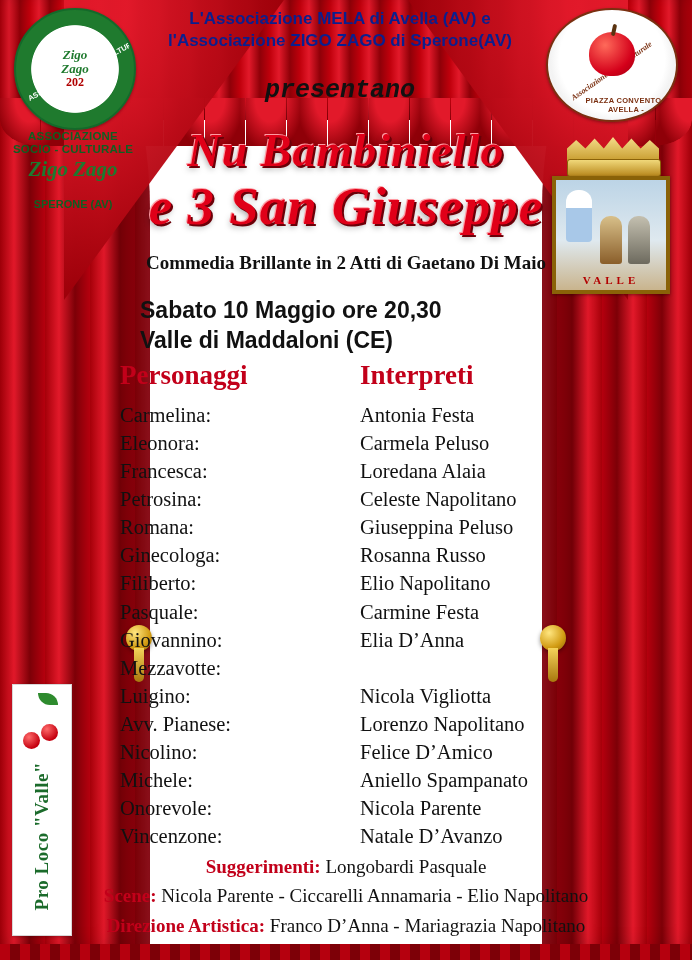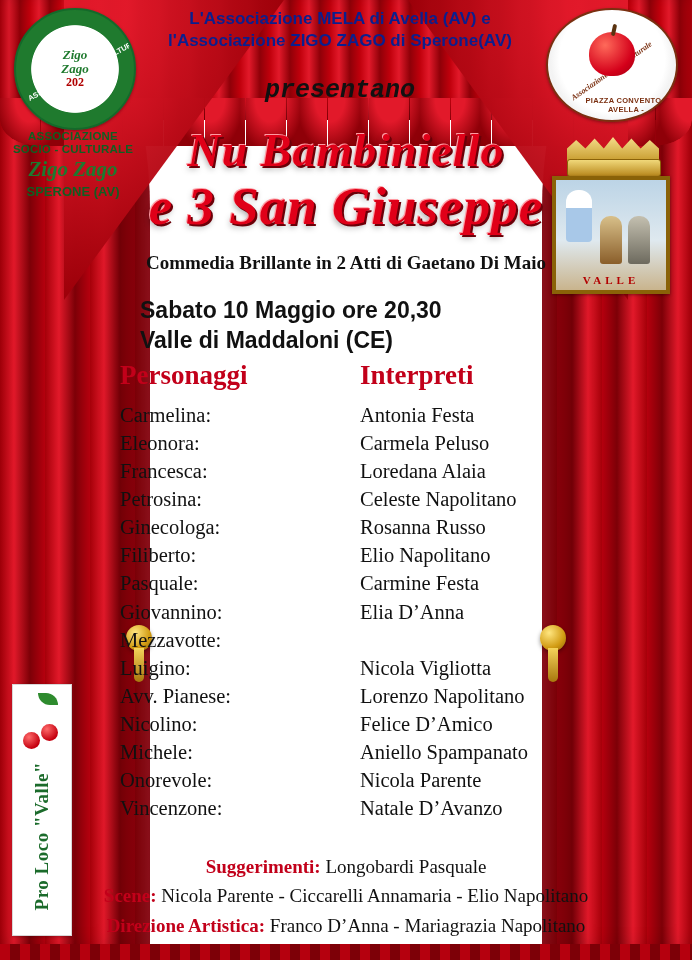--- a/index.html
+++ b/index.html
@@ -116,21 +116,21 @@
     font-family:"Liberation Serif",serif;font-style:italic;font-weight:bold;
     font-size:13px;color:#1f7a2e;line-height:1.05;
   }
   .logo-zigo .core .yr{font-size:12px;color:#b00000;font-weight:bold;}
   .zigo-caption{
     position:absolute;left:6px;top:130px;width:134px;text-align:center;
     font-family:"Liberation Sans",sans-serif;color:#0f5f22;
   }
   .zigo-caption .l1{font-size:11.5px;font-weight:bold;letter-spacing:.2px;line-height:1.15;}
   .zigo-caption .l2{font-family:"Liberation Serif",serif;font-style:italic;font-weight:bold;font-size:21px;color:#1d7a2f;line-height:1.1;margin-top:2px;}
-  .zigo-caption .l3{font-size:13px;font-weight:bold;margin-top:2px;}
+  .zigo-caption .l3{font-size:11px;font-weight:bold;margin-top:16px;}
 
   .logo-mela{
     right:14px;top:8px;width:128px;height:110px;border-radius:50%;
     background:radial-gradient(circle at 50% 45%, #ffffff 60%, #f3f3f3 70%, #ffffff 100%);
     border:2px solid #7a2f10;
     box-shadow:0 1px 3px rgba(0,0,0,.35);
     overflow:hidden;
   }
   .logo-mela .apple{
     position:absolute;left:50%;top:22px;transform:translateX(-50%);
@@ -387,20 +387,24 @@
         </div>
       <div class="row">
           <div class="c-role">Francesca:</div>
           <div class="c-actor">Loredana Alaia</div>
         </div>
       <div class="row">
           <div class="c-role">Petrosina:</div>
           <div class="c-actor">Celeste Napolitano</div>
         </div>
       <div class="row">
+          <div class="c-role">Romana:</div>
+          <div class="c-actor">Giuseppina Peluso</div>
+        </div>
+      <div class="row">
           <div class="c-role">Ginecologa:</div>
           <div class="c-actor">Rosanna Russo</div>
         </div>
       <div class="row">
           <div class="c-role">Filiberto:</div>
           <div class="c-actor">Elio Napolitano</div>
         </div>
       <div class="row">
           <div class="c-role">Pasquale:</div>
           <div class="c-actor">Carmine Festa</div>

